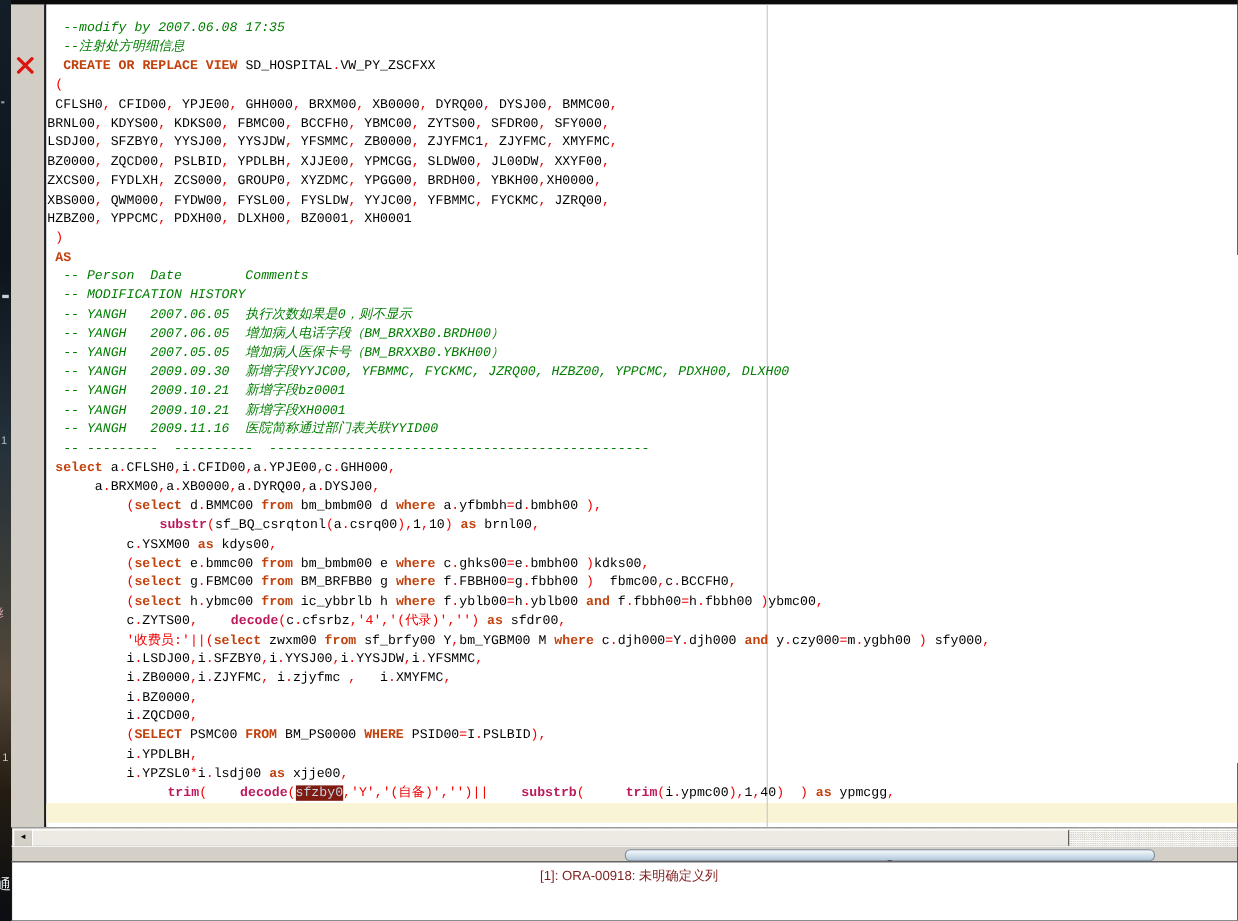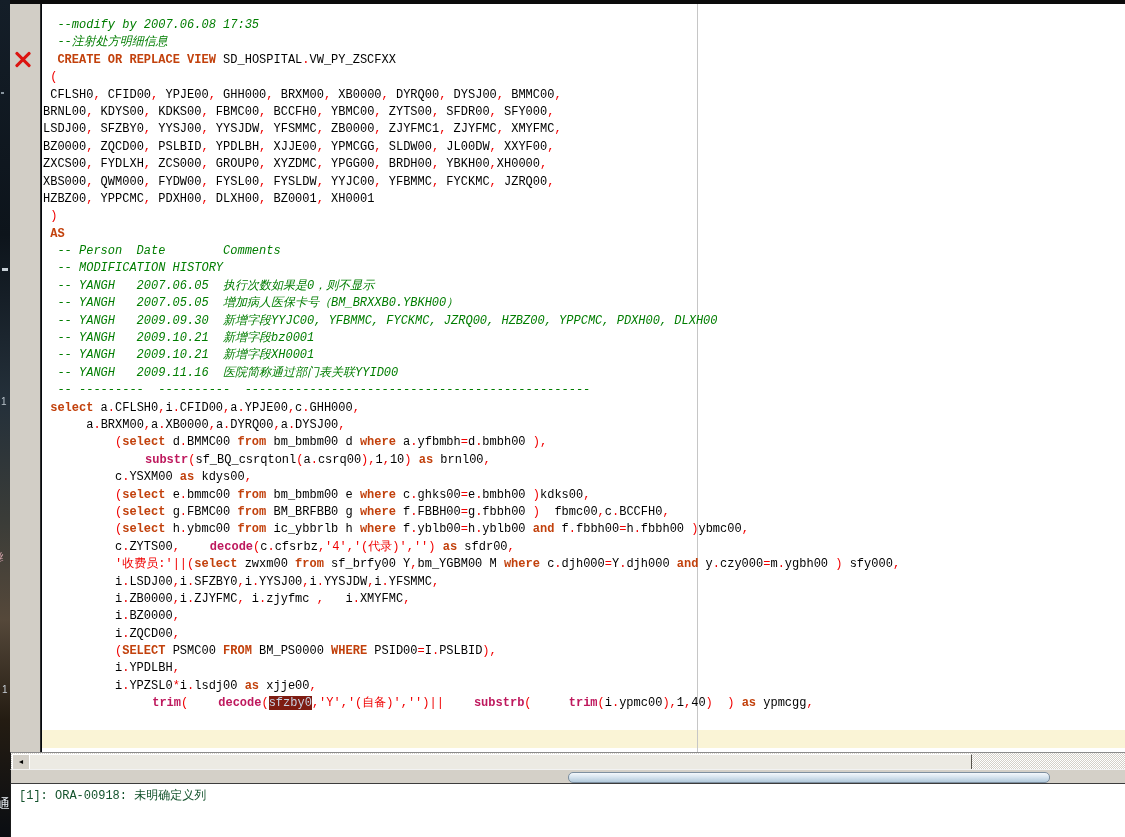--- a/index.html
+++ b/index.html
@@ -49,21 +49,21 @@
     border-top:1px solid #fff;border-left:1px solid #fff;border-right:1px solid #55524c;border-bottom:1px solid #55524c;}
 
   
   .splitter{position:absolute;left:10px;top:769px;width:1115px;height:14px;background:#d4d0c8;border-top:1px solid #f2f2f2;border-left:1px solid #1a1a1a;box-sizing:border-box;}
   .pill{position:absolute;left:557px;top:2px;width:480px;height:9px;border-radius:5px;
     background:linear-gradient(180deg,#f4f8fc 0%,#d7e4ef 45%,#b2c9db 100%);border:1px solid #7d8fa0;text-align:center;}
   .chev{display:inline-block;font-size:7px;line-height:8px;color:#111;transform:scaleY(0.8);}
 
   
   .messages{position:absolute;left:10px;top:783px;width:1115px;height:54px;background:#ffffff;border-top:1px solid #3c3c3c;border-left:1px solid #1a1a1a;box-sizing:border-box;padding-top:3px;}
-  .msg-row{height:18px;line-height:18px;padding-left:8px;font-size:12px;color:#14532d;font-family:Liberation Mono, monospace;}
+  .msg-row{height:18px;line-height:18px;padding-left:8px;font-size:12px;color:#7f1d1d;font-family:Liberation Sans, sans-serif;text-align:center;}
   .msg-row.alt{background:#d7d3ca;}
 </style>
 </head>
 <body>
 
 <div class="screen">
 
   <div class="desktop">
     <div class="speck s1"></div>
     <div class="speck s2"></div>
@@ -92,20 +92,21 @@
         <div class="line"><span class="tk-i">LSDJ00</span><span class="tk-r">,</span><span class="tk-i"> SFZBY0</span><span class="tk-r">,</span><span class="tk-i"> YYSJ00</span><span class="tk-r">,</span><span class="tk-i"> YYSJDW</span><span class="tk-r">,</span><span class="tk-i"> YFSMMC</span><span class="tk-r">,</span><span class="tk-i"> ZB0000</span><span class="tk-r">,</span><span class="tk-i"> ZJYFMC1</span><span class="tk-r">,</span><span class="tk-i"> ZJYFMC</span><span class="tk-r">,</span><span class="tk-i"> XMYFMC</span><span class="tk-r">,</span></div>
         <div class="line"><span class="tk-i">BZ0000</span><span class="tk-r">,</span><span class="tk-i"> ZQCD00</span><span class="tk-r">,</span><span class="tk-i"> PSLBID</span><span class="tk-r">,</span><span class="tk-i"> YPDLBH</span><span class="tk-r">,</span><span class="tk-i"> XJJE00</span><span class="tk-r">,</span><span class="tk-i"> YPMCGG</span><span class="tk-r">,</span><span class="tk-i"> SLDW00</span><span class="tk-r">,</span><span class="tk-i"> JL00DW</span><span class="tk-r">,</span><span class="tk-i"> XXYF00</span><span class="tk-r">,</span></div>
         <div class="line"><span class="tk-i">ZXCS00</span><span class="tk-r">,</span><span class="tk-i"> FYDLXH</span><span class="tk-r">,</span><span class="tk-i"> ZCS000</span><span class="tk-r">,</span><span class="tk-i"> GROUP0</span><span class="tk-r">,</span><span class="tk-i"> XYZDMC</span><span class="tk-r">,</span><span class="tk-i"> YPGG00</span><span class="tk-r">,</span><span class="tk-i"> BRDH00</span><span class="tk-r">,</span><span class="tk-i"> YBKH00</span><span class="tk-r">,</span><span class="tk-i">XH0000</span><span class="tk-r">,</span></div>
         <div class="line"><span class="tk-i">XBS000</span><span class="tk-r">,</span><span class="tk-i"> QWM000</span><span class="tk-r">,</span><span class="tk-i"> FYDW00</span><span class="tk-r">,</span><span class="tk-i"> FYSL00</span><span class="tk-r">,</span><span class="tk-i"> FYSLDW</span><span class="tk-r">,</span><span class="tk-i"> YYJC00</span><span class="tk-r">,</span><span class="tk-i"> YFBMMC</span><span class="tk-r">,</span><span class="tk-i"> FYCKMC</span><span class="tk-r">,</span><span class="tk-i"> JZRQ00</span><span class="tk-r">,</span></div>
         <div class="line"><span class="tk-i">HZBZ00</span><span class="tk-r">,</span><span class="tk-i"> YPPCMC</span><span class="tk-r">,</span><span class="tk-i"> PDXH00</span><span class="tk-r">,</span><span class="tk-i"> DLXH00</span><span class="tk-r">,</span><span class="tk-i"> BZ0001</span><span class="tk-r">,</span><span class="tk-i"> XH0001</span></div>
         <div class="line"><span class="tk-i"> </span><span class="tk-r">)</span></div>
         <div class="line"><span class="tk-i"> </span><span class="tk-k">AS</span></div>
         <div class="line"><span class="tk-c">  -- Person  Date        Comments</span></div>
         <div class="line"><span class="tk-c">  -- MODIFICATION HISTORY</span></div>
         <div class="line"><span class="tk-c">  -- YANGH   2007.06.05  执行次数如果是0，则不显示</span></div>
+        <div class="line"><span class="tk-c">  -- YANGH   2007.06.05  增加病人电话字段（BM_BRXXB0.BRDH00）</span></div>
         <div class="line"><span class="tk-c">  -- YANGH   2007.05.05  增加病人医保卡号（BM_BRXXB0.YBKH00）</span></div>
         <div class="line"><span class="tk-c">  -- YANGH   2009.09.30  新增字段YYJC00, YFBMMC, FYCKMC, JZRQ00, HZBZ00, YPPCMC, PDXH00, DLXH00</span></div>
         <div class="line"><span class="tk-c">  -- YANGH   2009.10.21  新增字段bz0001</span></div>
         <div class="line"><span class="tk-c">  -- YANGH   2009.10.21  新增字段XH0001</span></div>
         <div class="line"><span class="tk-c">  -- YANGH   2009.11.16  医院简称通过部门表关联YYID00</span></div>
         <div class="line"><span class="tk-c">  -- ---------  ----------  ------------------------------------------------</span></div>
         <div class="line"><span class="tk-i"> </span><span class="tk-k">select</span><span class="tk-i"> a</span><span class="tk-r">.</span><span class="tk-i">CFLSH0</span><span class="tk-r">,</span><span class="tk-i">i</span><span class="tk-r">.</span><span class="tk-i">CFID00</span><span class="tk-r">,</span><span class="tk-i">a</span><span class="tk-r">.</span><span class="tk-i">YPJE00</span><span class="tk-r">,</span><span class="tk-i">c</span><span class="tk-r">.</span><span class="tk-i">GHH000</span><span class="tk-r">,</span></div>
         <div class="line"><span class="tk-i">      a</span><span class="tk-r">.</span><span class="tk-i">BRXM00</span><span class="tk-r">,</span><span class="tk-i">a</span><span class="tk-r">.</span><span class="tk-i">XB0000</span><span class="tk-r">,</span><span class="tk-i">a</span><span class="tk-r">.</span><span class="tk-i">DYRQ00</span><span class="tk-r">,</span><span class="tk-i">a</span><span class="tk-r">.</span><span class="tk-i">DYSJ00</span><span class="tk-r">,</span></div>
         <div class="line"><span class="tk-i">          </span><span class="tk-r">(</span><span class="tk-k">select</span><span class="tk-i"> d</span><span class="tk-r">.</span><span class="tk-i">BMMC00 </span><span class="tk-k">from</span><span class="tk-i"> bm_bmbm00 d </span><span class="tk-k">where</span><span class="tk-i"> a</span><span class="tk-r">.</span><span class="tk-i">yfbmbh</span><span class="tk-r">=</span><span class="tk-i">d</span><span class="tk-r">.</span><span class="tk-i">bmbh00 </span><span class="tk-r">)</span><span class="tk-r">,</span></div>
         <div class="line"><span class="tk-i">          </span><span class="tk-f">substr</span><span class="tk-r">(</span><span class="tk-i">sf_BQ_csrqtonl</span><span class="tk-r">(</span><span class="tk-i">a</span><span class="tk-r">.</span><span class="tk-i">csrq00</span><span class="tk-r">)</span><span class="tk-r">,</span><span class="tk-i">1</span><span class="tk-r">,</span><span class="tk-i">10</span><span class="tk-r">)</span><span class="tk-i"> </span><span class="tk-k">as</span><span class="tk-i"> brnl00</span><span class="tk-r">,</span></div>

